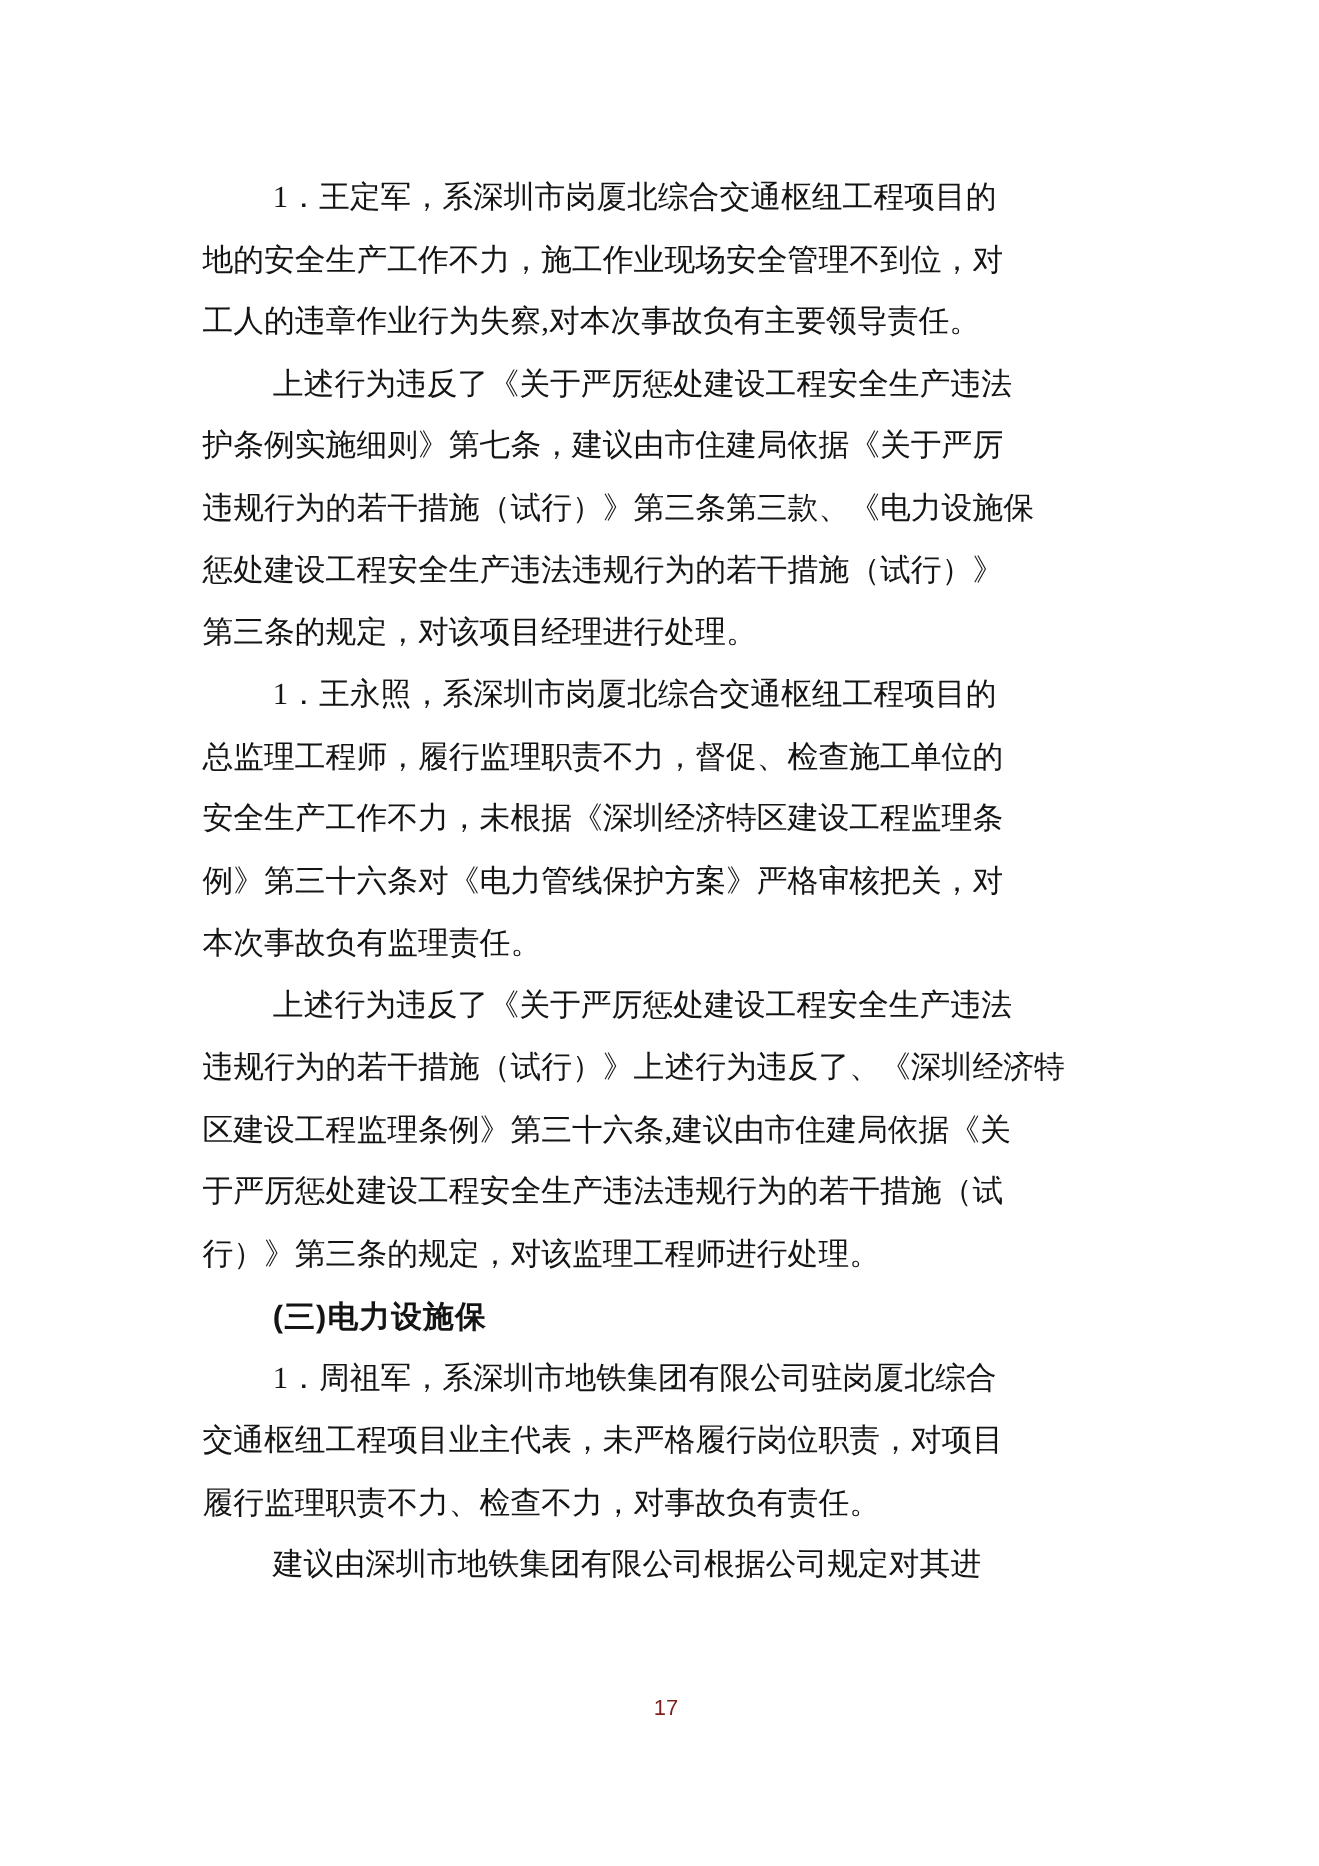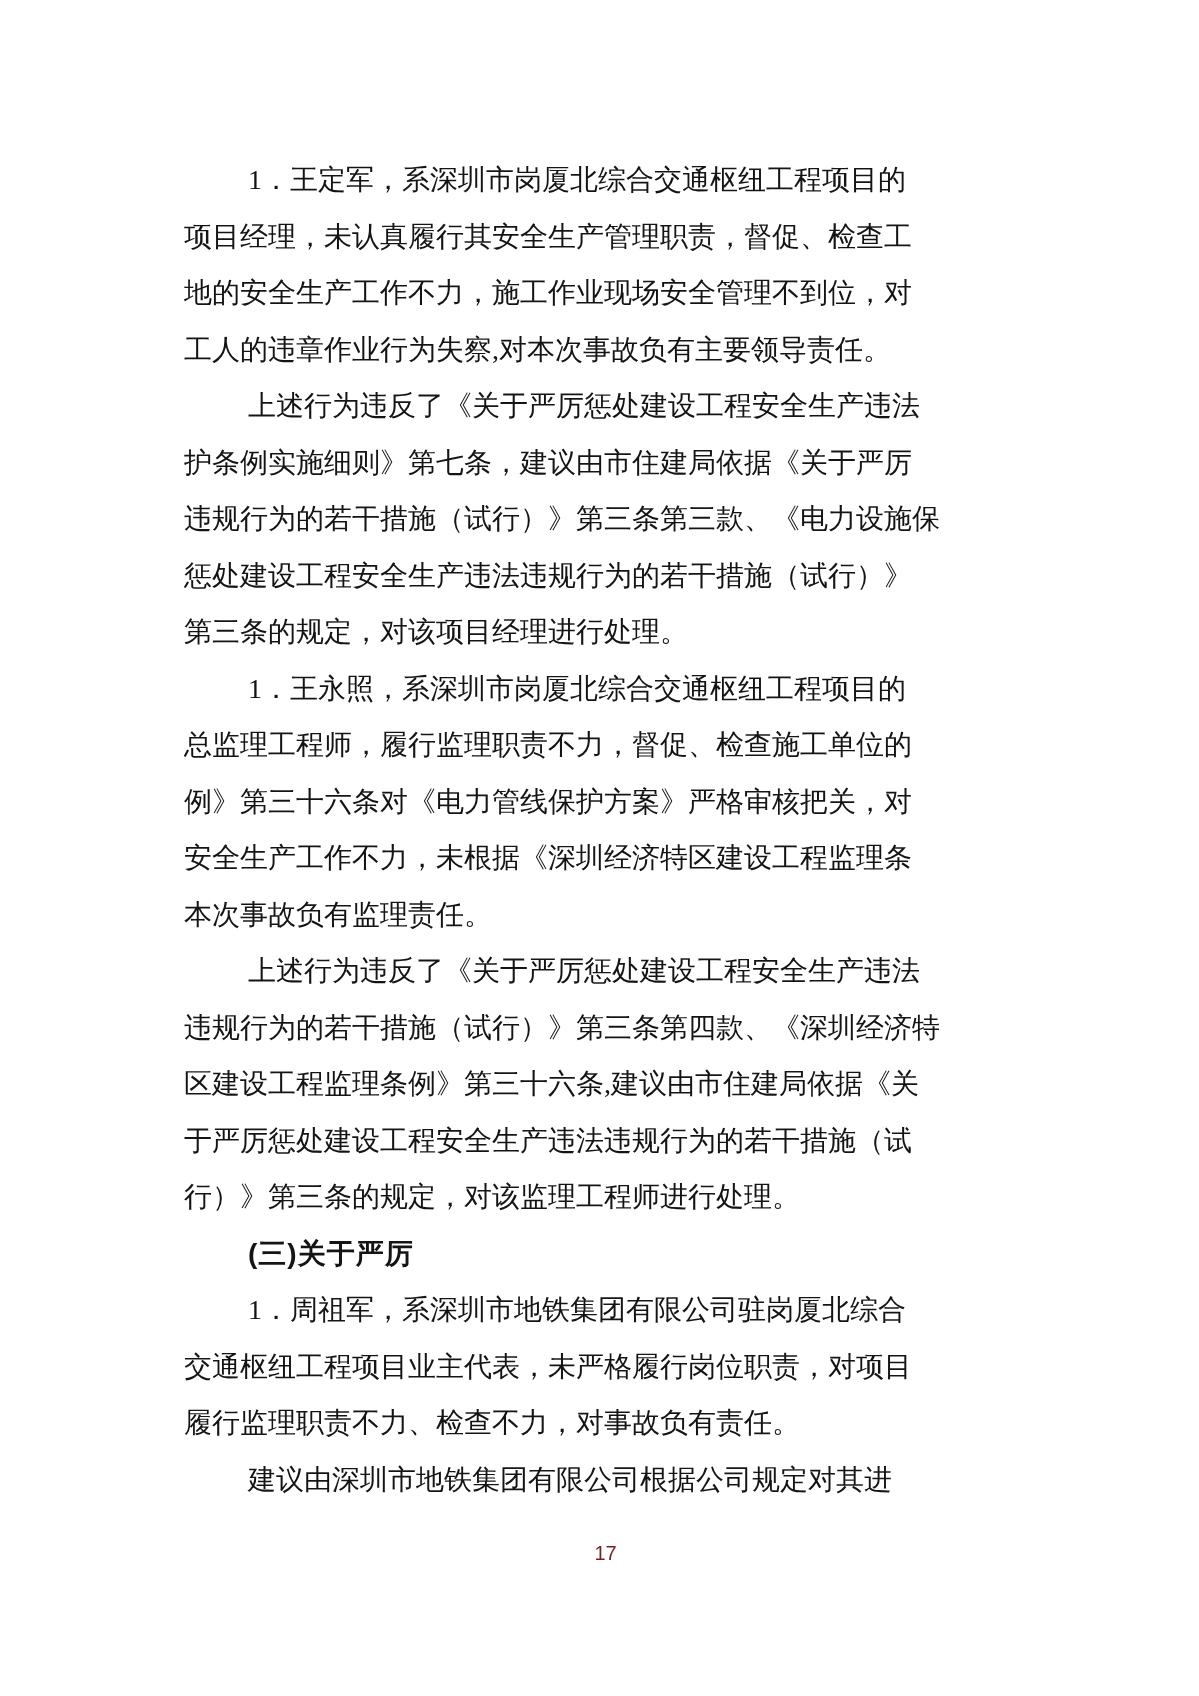--- a/index.html
+++ b/index.html
@@ -53,38 +53,37 @@
     font-size: 20px;
     color: #7f1d1d;
   }
 </style>
 </head>
 <body>
 
 <div class="page">
   <div class="doc-body" id="doc-body">
       <div class="text-line indent">1．王定军，系深圳市岗厦北综合交通枢纽工程项目的</div>
-      <div class="text-line">项目经理，未认真履行其安全生产管理职责，督促、检查工</div>
       <div class="text-line">地的安全生产工作不力，施工作业现场安全管理不到位，对</div>
       <div class="text-line">工人的违章作业行为失察,对本次事故负有主要领导责任。</div>
       <div class="text-line indent">上述行为违反了《关于严厉惩处建设工程安全生产违法</div>
       <div class="text-line">护条例实施细则》第七条，建议由市住建局依据《关于严厉</div>
       <div class="text-line">违规行为的若干措施（试行）》第三条第三款、《电力设施保</div>
       <div class="text-line">惩处建设工程安全生产违法违规行为的若干措施（试行）》</div>
       <div class="text-line">第三条的规定，对该项目经理进行处理。</div>
       <div class="text-line indent">1．王永照，系深圳市岗厦北综合交通枢纽工程项目的</div>
       <div class="text-line">总监理工程师，履行监理职责不力，督促、检查施工单位的</div>
+      <div class="text-line">安全生产工作不力，未根据《深圳经济特区建设工程监理条</div>
       <div class="text-line">例》第三十六条对《电力管线保护方案》严格审核把关，对</div>
-      <div class="text-line">安全生产工作不力，未根据《深圳经济特区建设工程监理条</div>
       <div class="text-line">本次事故负有监理责任。</div>
       <div class="text-line indent">上述行为违反了《关于严厉惩处建设工程安全生产违法</div>
-      <div class="text-line">违规行为的若干措施（试行）》第三条第四款、《深圳经济特</div>
+      <div class="text-line">违规行为的若干措施（试行）》上述行为违反了、《深圳经济特</div>
       <div class="text-line">区建设工程监理条例》第三十六条,建议由市住建局依据《关</div>
       <div class="text-line">于严厉惩处建设工程安全生产违法违规行为的若干措施（试</div>
       <div class="text-line">行）》第三条的规定，对该监理工程师进行处理。</div>
-      <div class="text-line indent bold">(三)关于严厉</div>
+      <div class="text-line indent bold">(三)电力设施保</div>
       <div class="text-line indent">1．周祖军，系深圳市地铁集团有限公司驻岗厦北综合</div>
       <div class="text-line">交通枢纽工程项目业主代表，未严格履行岗位职责，对项目</div>
       <div class="text-line">履行监理职责不力、检查不力，对事故负有责任。</div>
       <div class="text-line indent">建议由深圳市地铁集团有限公司根据公司规定对其进</div>
     </div>
   <div class="page-number">17</div>
 </div>
 
 </body></html>

